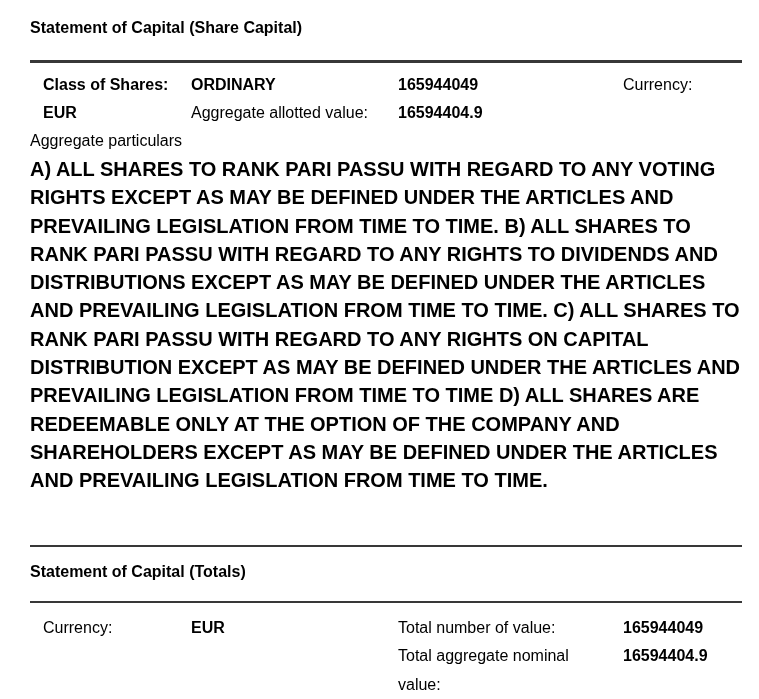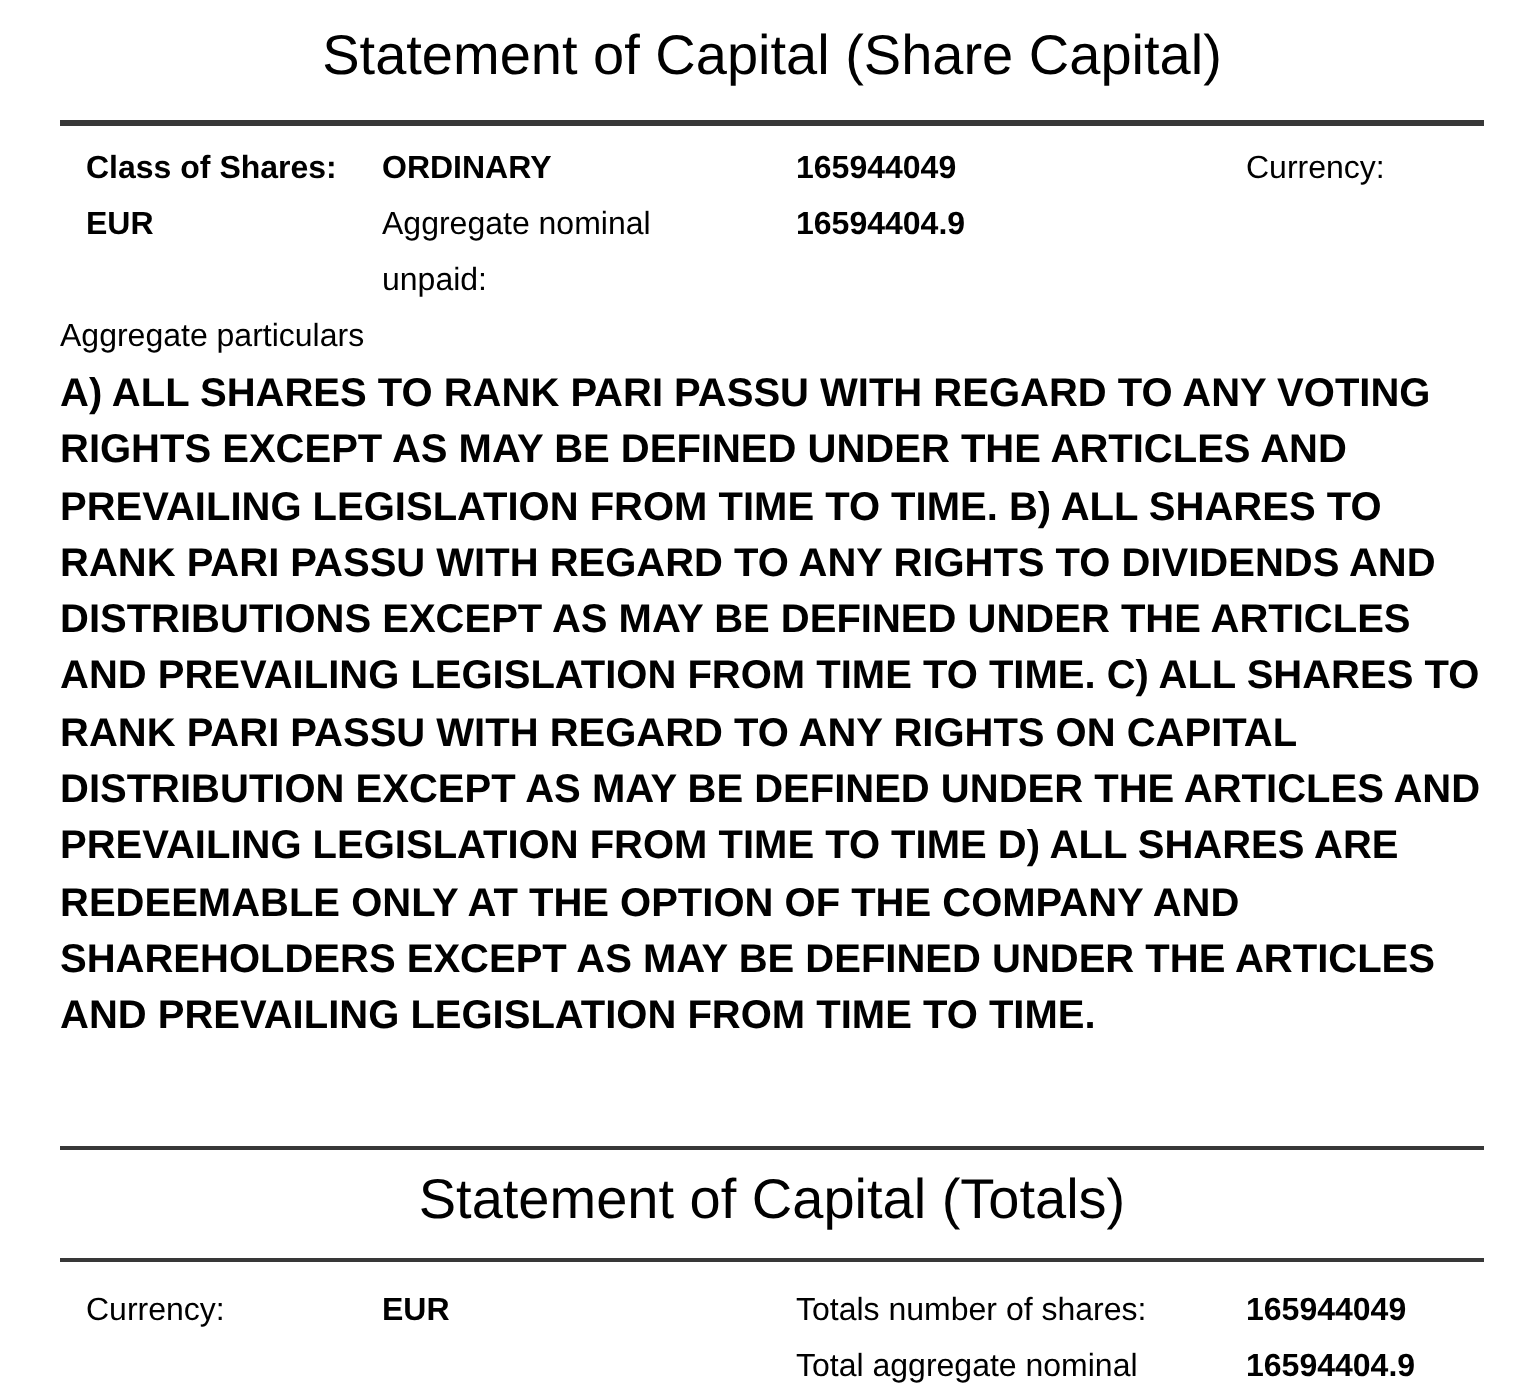--- a/index.html
+++ b/index.html
@@ -8,24 +8,24 @@
     width: 759px;
     height: 699px;
     box-sizing: border-box;
     background: #ffffff;
     color: #000000;
     font-family: "Liberation Sans", sans-serif;
     padding: 0 17px 0 30px;
     overflow: hidden;
   }
   .doc-title {
-    font-size: 28px;
-    font-weight: 400;
+    font-size: 16px;
+    font-weight: 700;
     line-height: 26px;
-    text-align: center;
+    text-align: left;
     margin: 15px 0 0 0;
   }
   .rule {
     border: none;
     border-top: 2px solid #383838;
     margin: 0;
     height: 0;
   }
   .rule-thick { border-top-width: 3px; }
   .rule-title-top { margin-top: 19px; }
@@ -67,41 +67,41 @@
     <div class="rule rule-thick rule-title-top"></div>
 
     <div class="fields">
 
       <div class="cell b">Class of Shares:</div>
       <div class="cell b">ORDINARY</div>
       <div class="cell b">165944049</div>
 
       <div class="cell">Currency:</div>
       <div class="cell b">EUR</div>
-      <div class="cell col3">Aggregate nominal unpaid:</div>
+      <div class="cell col3">Aggregate allotted value:</div>
       <div class="cell b">16594404.9</div>
     </div>
 
     <div class="pp-label">Aggregate particulars</div>
 
     <p class="pp-text">A) ALL SHARES TO RANK PARI PASSU WITH REGARD TO ANY VOTING RIGHTS EXCEPT AS MAY BE DEFINED UNDER THE ARTICLES AND PREVAILING LEGISLATION FROM TIME TO TIME. B) ALL SHARES TO RANK PARI PASSU WITH REGARD TO ANY RIGHTS TO DIVIDENDS AND DISTRIBUTIONS EXCEPT AS MAY BE DEFINED UNDER THE ARTICLES AND PREVAILING LEGISLATION FROM TIME TO TIME. C) ALL SHARES TO RANK PARI PASSU WITH REGARD TO ANY RIGHTS ON CAPITAL DISTRIBUTION EXCEPT AS MAY BE DEFINED UNDER THE ARTICLES AND PREVAILING LEGISLATION FROM TIME TO TIME D) ALL SHARES ARE REDEEMABLE ONLY AT THE OPTION OF THE COMPANY AND SHAREHOLDERS EXCEPT AS MAY BE DEFINED UNDER THE ARTICLES AND PREVAILING LEGISLATION FROM TIME TO TIME.</p>
   </div>
 
   <div>
     <div class="rule rule-totals-top"></div>
 
     <div class="doc-title title-totals">Statement of Capital (Totals)</div>
 
     <div class="rule"></div>
 
     <div class="fields totals">
 
       <div class="cell">Currency:</div>
       <div class="cell b">EUR</div>
-      <div class="cell col3">Totals number of shares:</div>
+      <div class="cell col3">Total number of value:</div>
       <div class="cell b">165944049</div>
 
       <div class="cell"></div>
       <div class="cell"></div>
       <div class="cell col3">Total aggregate nominal value:</div>
       <div class="cell b">16594404.9</div>
 
       <div class="cell"></div>
       <div class="cell"></div>
       <div class="cell b">0</div>

